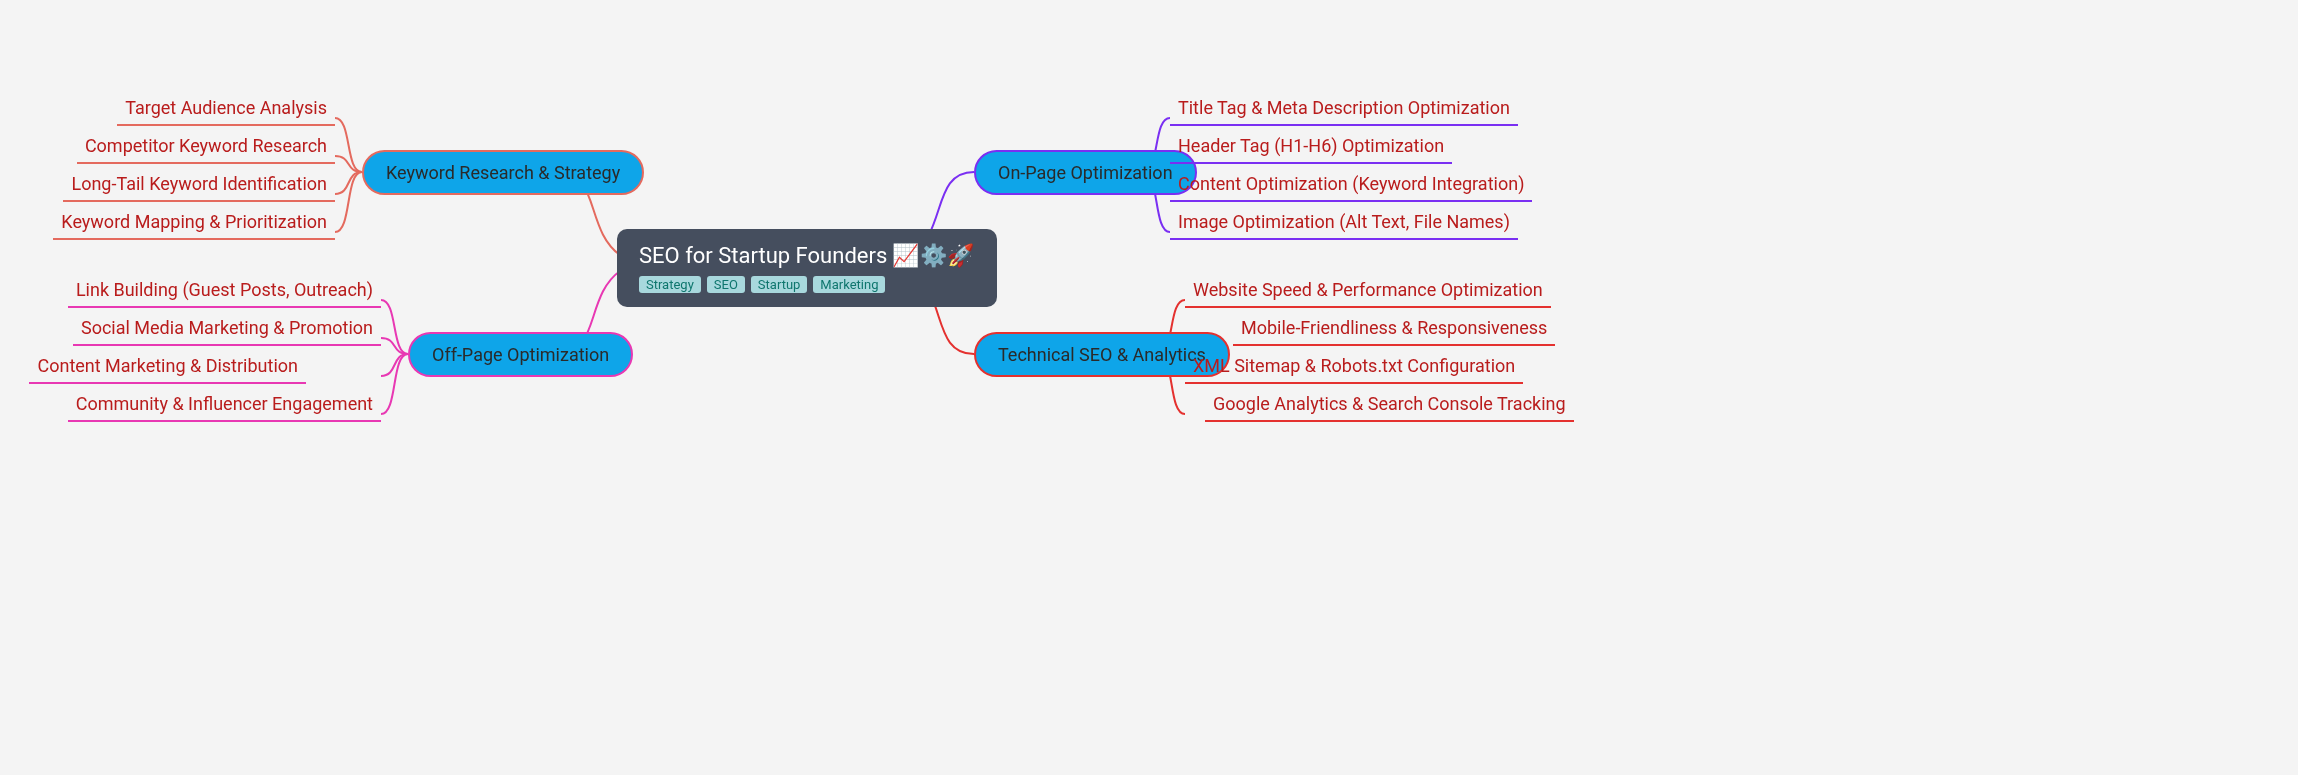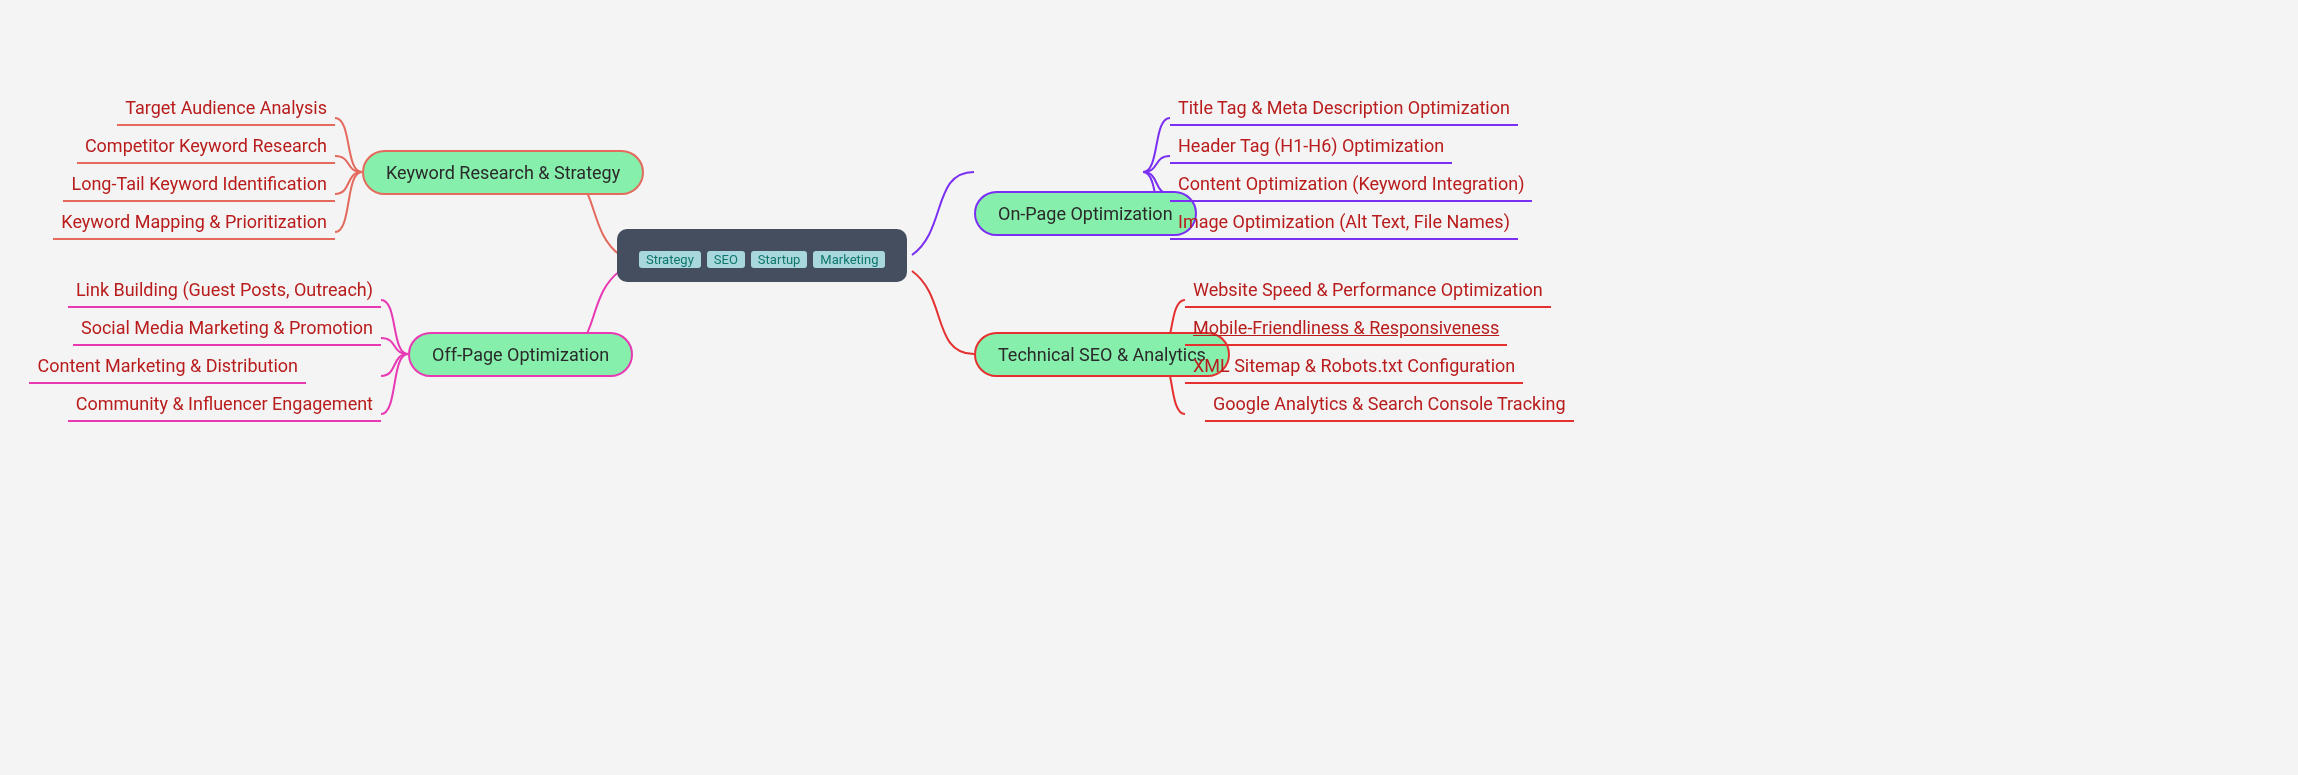--- a/index.html
+++ b/index.html
@@ -39,21 +39,21 @@
   .tag {
     background: #a8d8dd;
     color: #0f766e;
     font-size: 13px;
     padding: 1px 7px;
     border-radius: 3px;
     font-weight: 400;
   }
   .branch-node {
     position: absolute;
-    background: #86efac;
+    background: #0ea5e9;
     border: 2px solid;
     border-radius: 28px;
     padding: 10px 22px;
     font-size: 18px;
     color: #2a2a2a;
     white-space: nowrap;
   }
   .leaf-node {
     position: absolute;
     font-size: 18px;
@@ -91,47 +91,48 @@
 
   <path d="M 912 271 C 947 296, 932 354, 974 354" stroke="#e4312f" stroke-width="2" fill="none"></path>
 
   <path d="M 1158 354 C 1175 354, 1168 300, 1185 300" stroke="#e4312f" stroke-width="2" fill="none"></path>
   <path d="M 1158 354 C 1175 354, 1168 338, 1185 338" stroke="#e4312f" stroke-width="2" fill="none"></path>
   <path d="M 1158 354 C 1175 354, 1168 376, 1185 376" stroke="#e4312f" stroke-width="2" fill="none"></path>
   <path d="M 1158 354 C 1175 354, 1168 414, 1185 414" stroke="#e4312f" stroke-width="2" fill="none"></path>
 </svg>
 
 <div class="root-node" style="left:617px; top:229px;">
+  <div class="root-title">SEO for Startup Founders 📈⚙️🚀</div>
   <div class="root-tags">
     <span class="tag">Strategy</span>
     <span class="tag">SEO</span>
     <span class="tag">Startup</span>
     <span class="tag">Marketing</span>
   </div>
 </div>
 
 <div class="branch-node" style="left:362px; top:150px; border-color:#e46a5e;">Keyword Research &amp; Strategy</div>
 
 <div class="leaf-node" style="right:1963px; top:93px; border-color:#e46a5e;">Target Audience Analysis</div>
 <div class="leaf-node" style="right:1963px; top:131px; border-color:#e46a5e;text-align:center;">Competitor Keyword Research</div>
 <div class="leaf-node" style="right:1963px; top:169px; border-color:#e46a5e;">Long-Tail Keyword Identification</div>
 <div class="leaf-node" style="right:1963px; top:207px; border-color:#e46a5e;">Keyword Mapping &amp; Prioritization</div>
 
-<div class="branch-node" style="left:974px; top:150px; border-color:#7a2ff2;margin-top:41px;">On-Page Optimization</div>
+<div class="branch-node" style="left:974px; top:150px; border-color:#7a2ff2;">On-Page Optimization</div>
 
 <div class="leaf-node" style="left:1170px; top:93px; border-color:#7a2ff2;">Title Tag &amp; Meta Description Optimization</div>
 <div class="leaf-node" style="left:1170px; top:131px; border-color:#7a2ff2;">Header Tag (H1-H6) Optimization</div>
 <div class="leaf-node" style="left:1170px; top:169px; border-color:#7a2ff2;">Content Optimization (Keyword Integration)</div>
 <div class="leaf-node" style="left:1170px; top:207px; border-color:#7a2ff2;">Image Optimization (Alt Text, File Names)</div>
 
 <div class="branch-node" style="left:408px; top:332px; border-color:#e838b3;">Off-Page Optimization</div>
 
 <div class="leaf-node" style="right:1917px; top:275px; border-color:#e838b3;text-align:center;">Link Building (Guest Posts, Outreach)</div>
 <div class="leaf-node" style="right:1917px; top:313px; border-color:#e838b3;">Social Media Marketing &amp; Promotion</div>
 <div class="leaf-node" style="right:1992px; top:351px; border-color:#e838b3;">Content Marketing &amp; Distribution</div>
 <div class="leaf-node" style="right:1917px; top:389px; border-color:#e838b3;">Community &amp; Influencer Engagement</div>
 
 <div class="branch-node" style="left:974px; top:332px; border-color:#e4312f;">Technical SEO &amp; Analytics</div>
 
 <div class="leaf-node" style="left:1185px; top:275px; border-color:#e4312f;">Website Speed &amp; Performance Optimization</div>
-<div class="leaf-node" style="left:1185px; top:313px; border-color:#e4312f;text-decoration:underline;">Mobile-Friendliness &amp; Responsiveness</div>
+<div class="leaf-node" style="left:1233px; top:313px; border-color:#e4312f;">Mobile-Friendliness &amp; Responsiveness</div>
 <div class="leaf-node" style="left:1185px; top:351px; border-color:#e4312f;">XML Sitemap &amp; Robots.txt Configuration</div>
 <div class="leaf-node" style="left:1185px; top:389px; border-color:#e4312f;margin-left:20px;">Google Analytics &amp; Search Console Tracking</div>
 
 </body></html>

